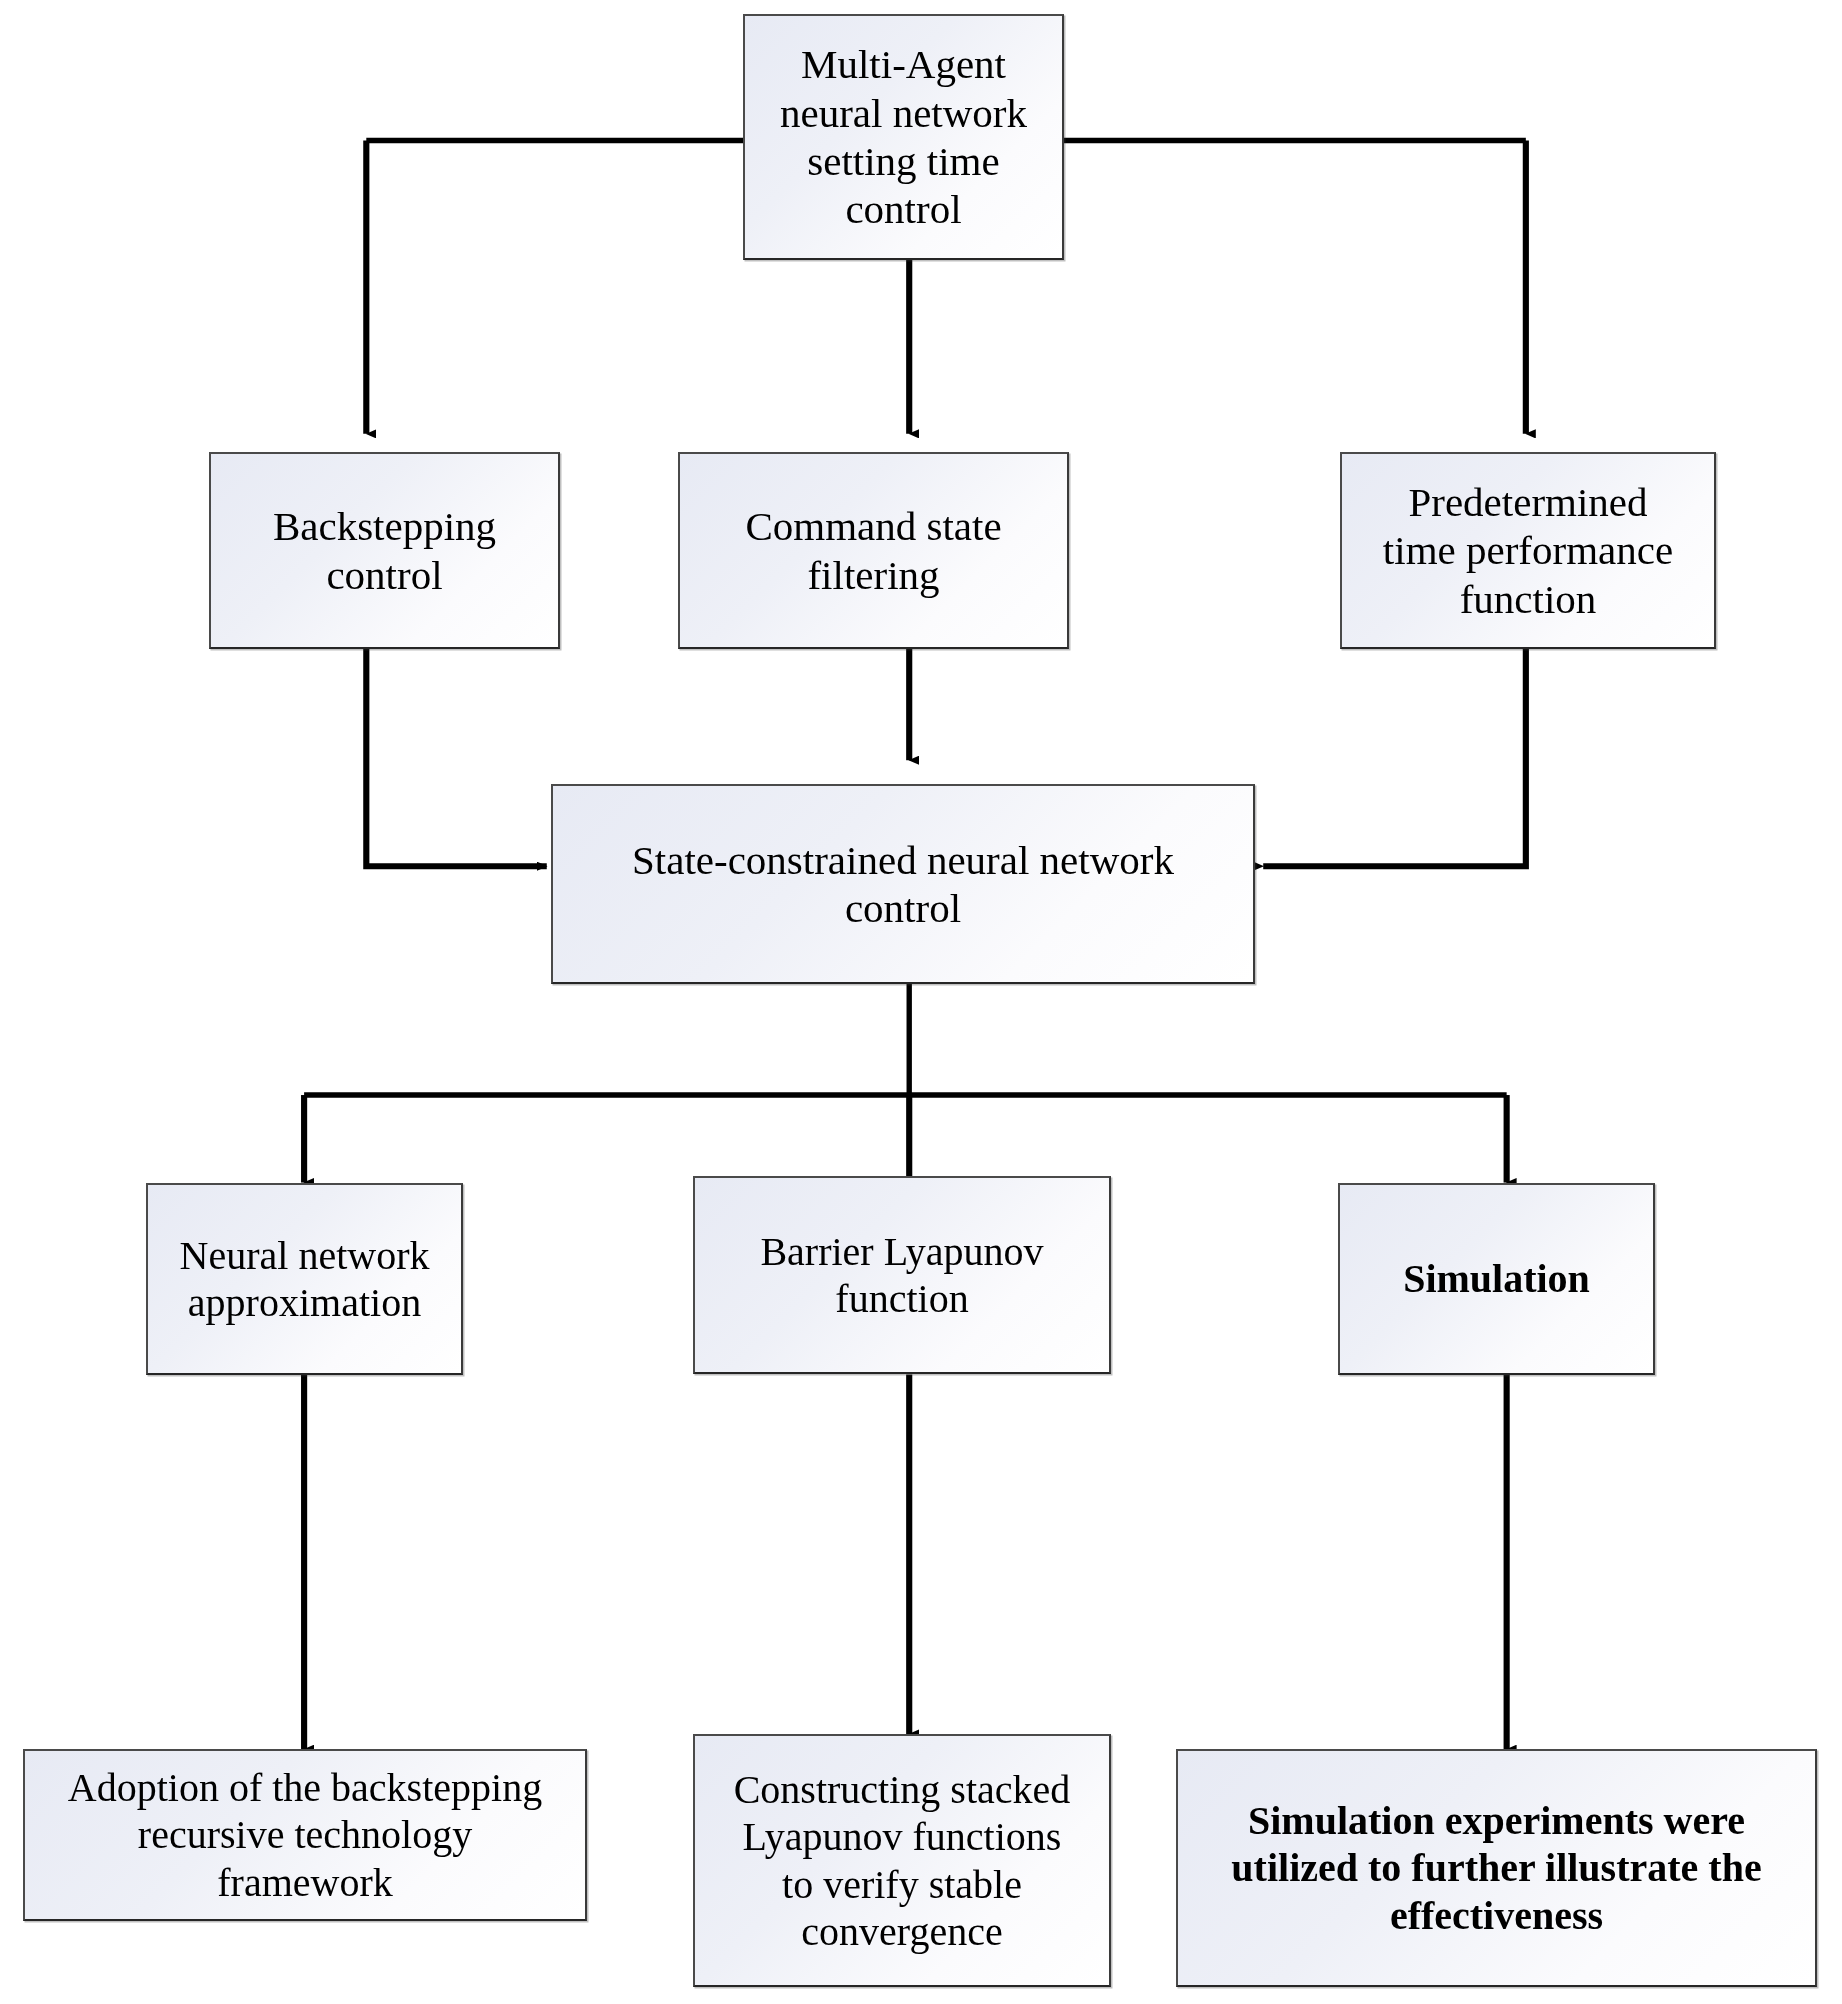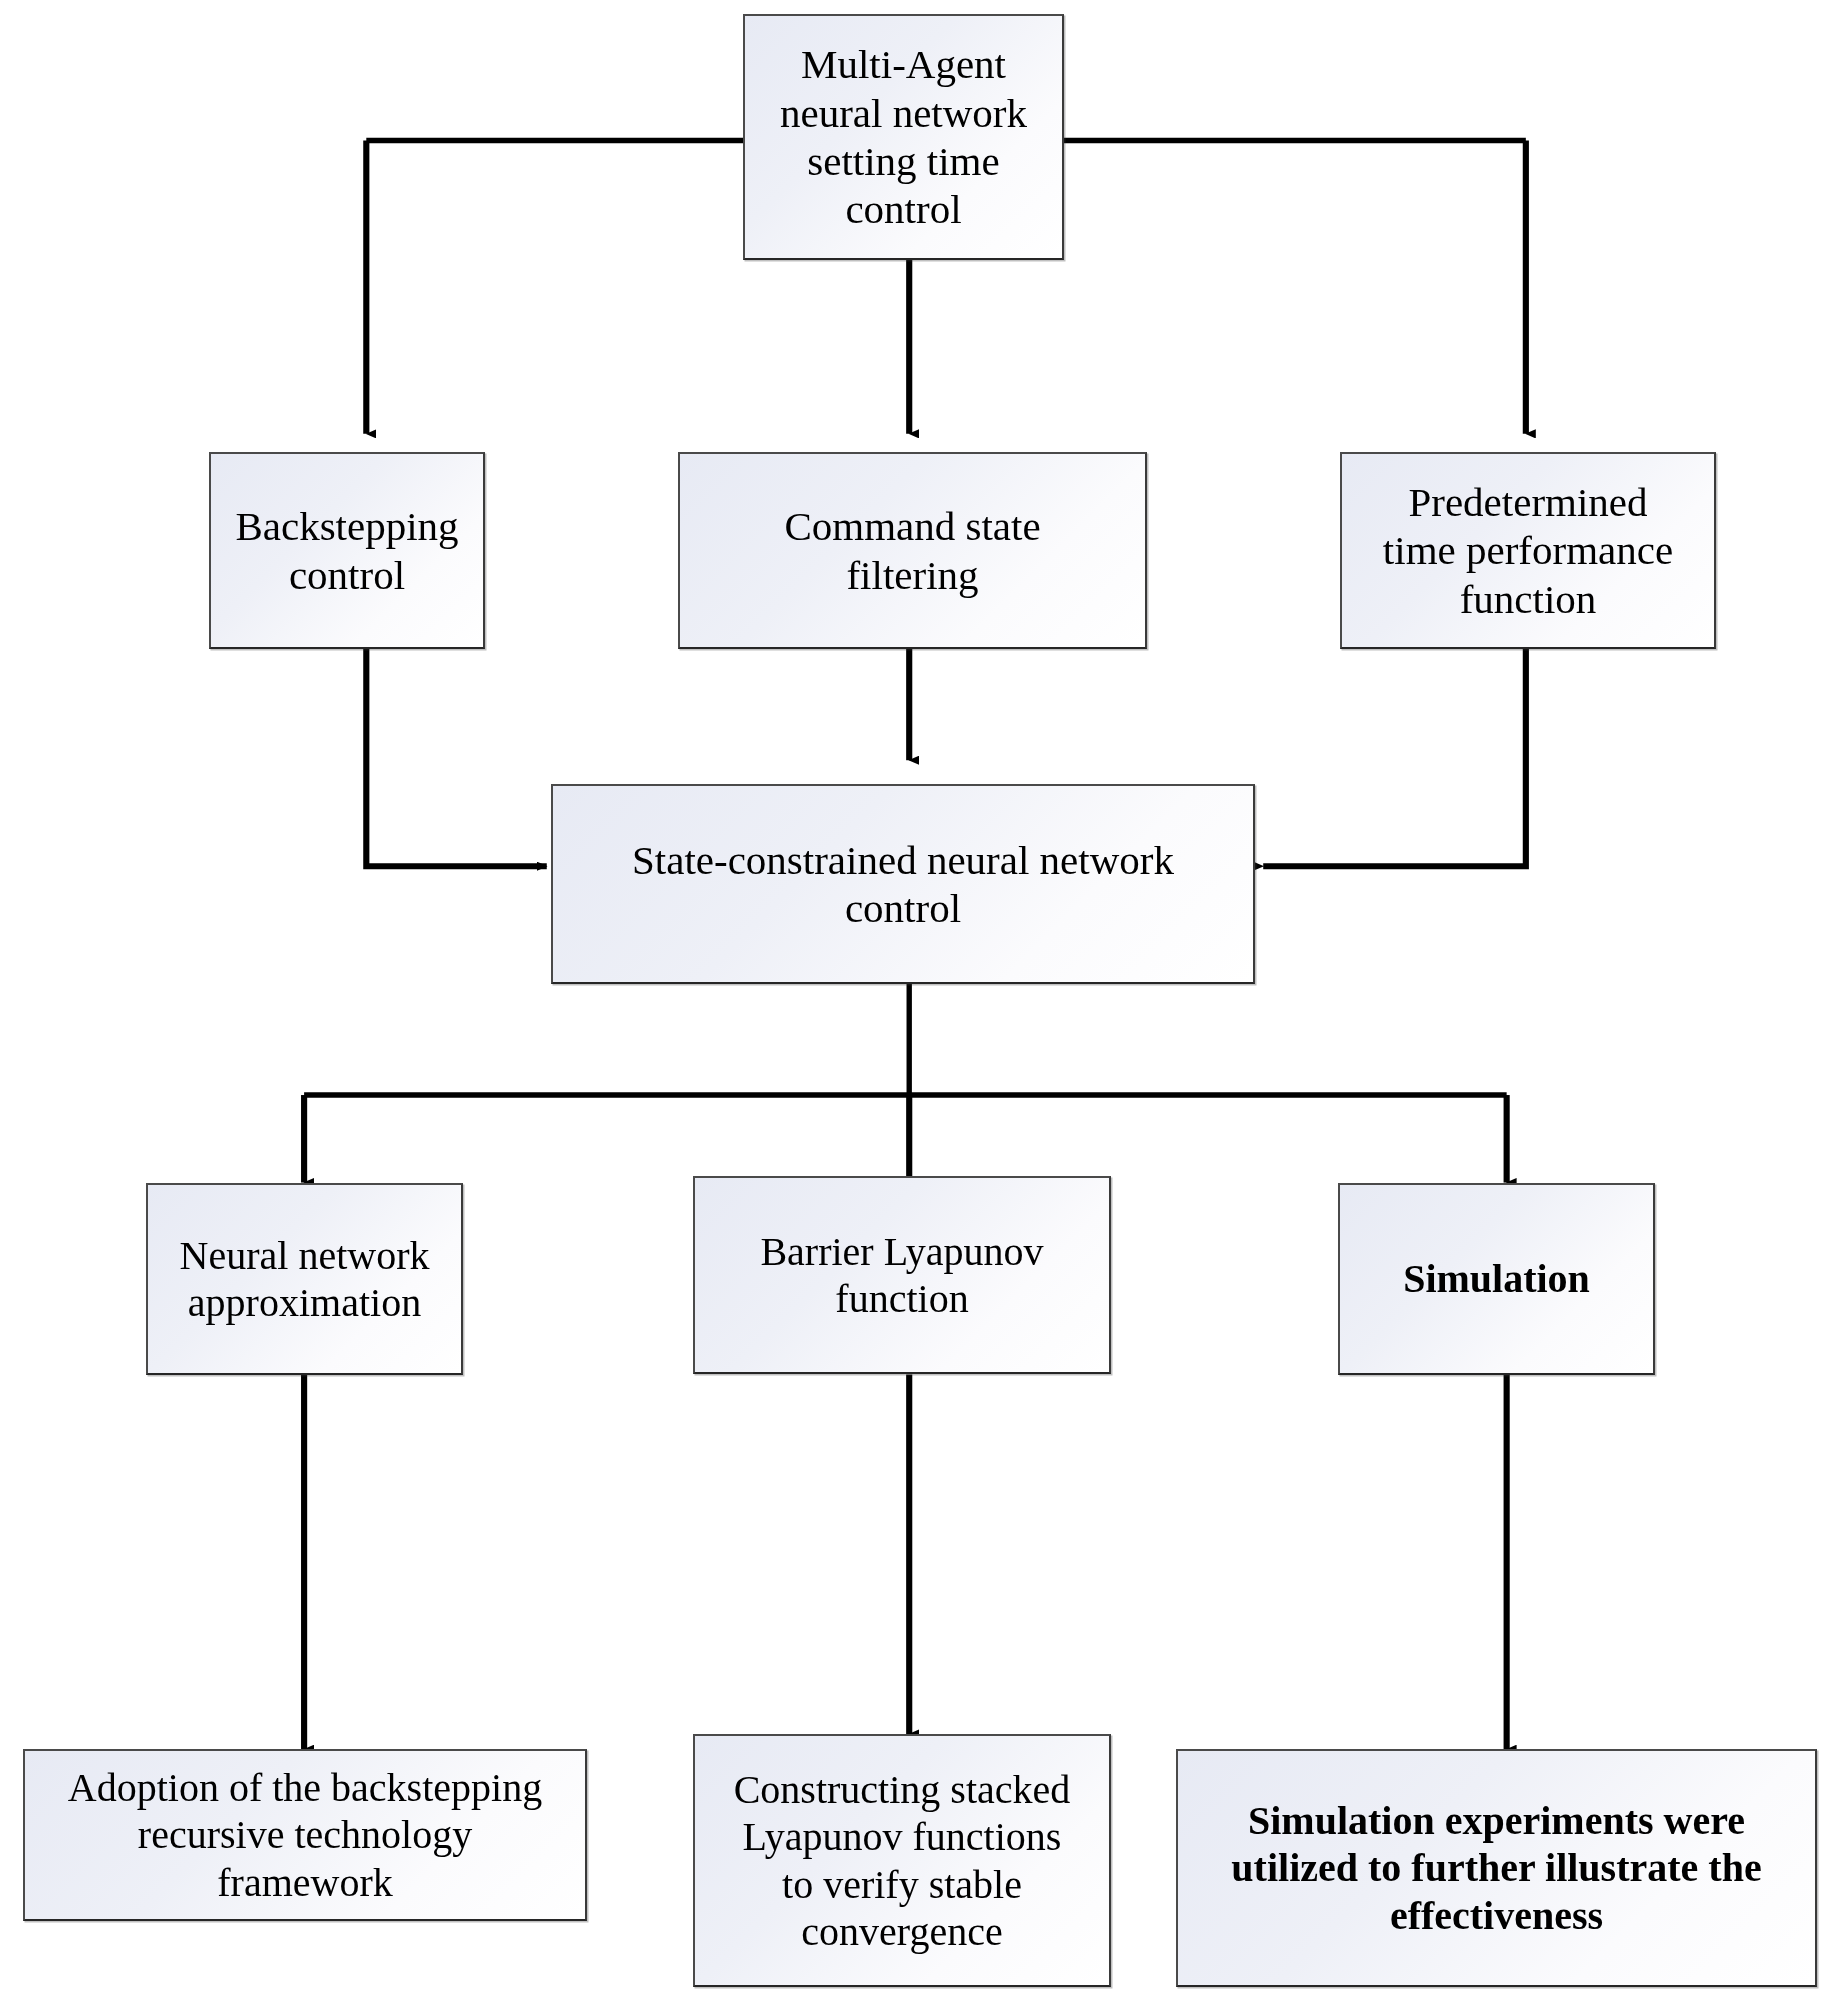--- a/index.html
+++ b/index.html
@@ -104,26 +104,26 @@
     </g>
   </svg>
 
   <div class="node f54" style="left:743px; top:14px; width:321px; height:246px;">
     <span class="label">Multi-Agent
 neural network
 setting time
 control</span>
   </div>
 
-  <div class="node f54" style="left:209px; top:452px; width:276px; height:197px;">
+  <div class="node f54" style="left:209px; top:452px; width:351px; height:197px;">
     <span class="label">Backstepping
 control</span>
   </div>
 
-  <div class="node f54" style="left:678px; top:452px; width:469px; height:197px;">
+  <div class="node f54" style="left:678px; top:452px; width:391px; height:197px;">
     <span class="label">Command state
 filtering</span>
   </div>
 
   <div class="node f54" style="left:1340px; top:452px; width:376px; height:197px;">
     <span class="label">Predetermined
 time performance
 function</span>
   </div>
 

